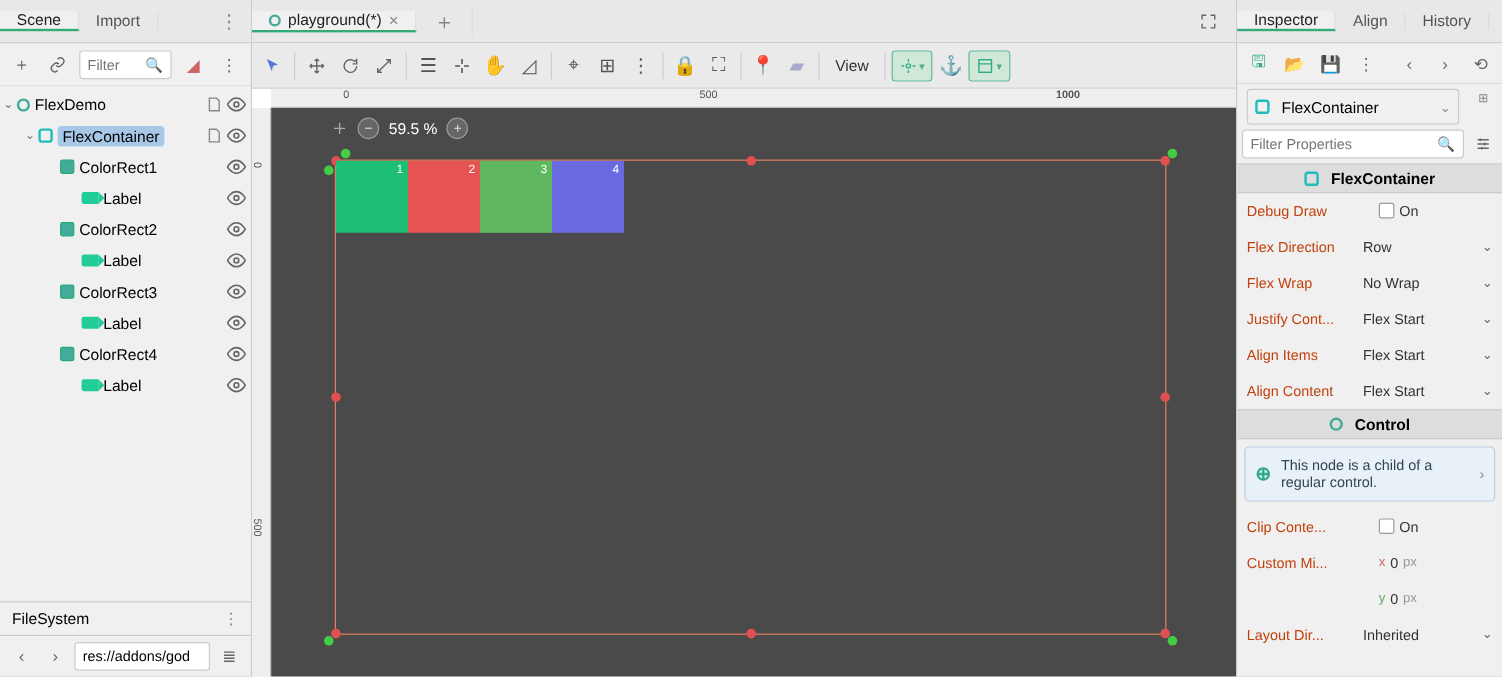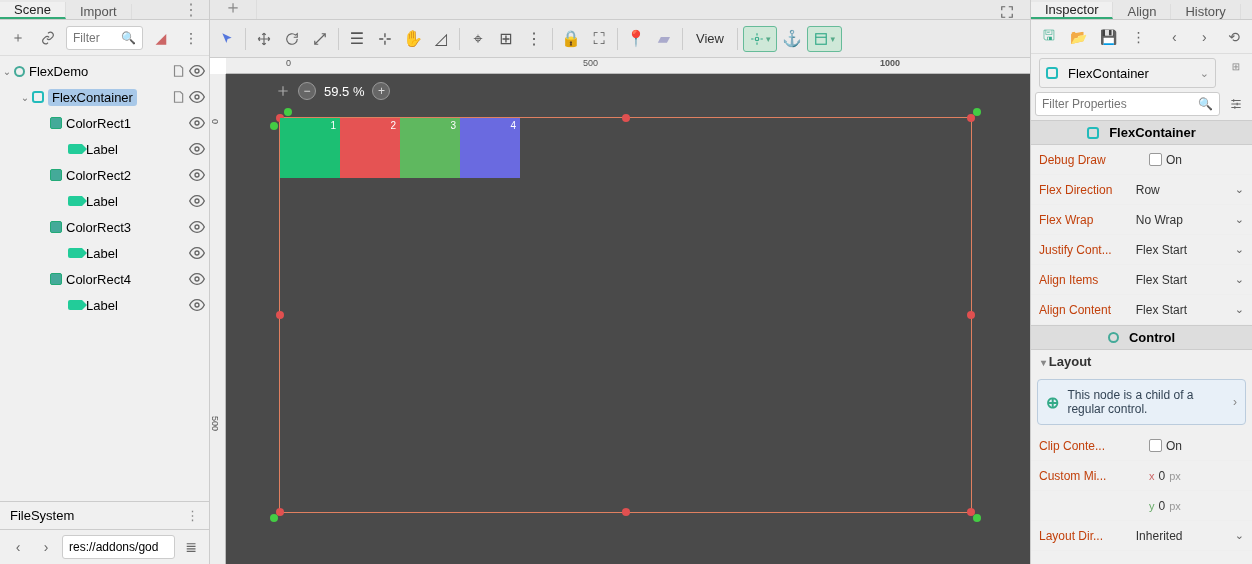--- a/index.html
+++ b/index.html
@@ -2,21 +2,21 @@
 <html><head>
 <meta charset="utf-8">
 <style>
 * { margin: 0; padding: 0; box-sizing: border-box; font-family: -apple-system, BlinkMacSystemFont, "Segoe UI", sans-serif; }
 body { width: 1252px; height: 564px; background: #e0e0e0; overflow: hidden; display: flex; }
 .panel { background: #f0f0f0; display: flex; flex-direction: column; }
 .left-panel { width: 210px; border-right: 1px solid #ccc; }
 .center-panel { flex: 1; display: flex; flex-direction: column; }
 .right-panel { width: 222px; border-left: 1px solid #ccc; }
 
-.tab-bar { display: flex; height: 20px; align-items: flex-end; background: #e8e8e8; border-bottom: 1px solid #ccc; }
+.tab-bar { display: flex; height: 36px; align-items: center; background: #e8e8e8; border-bottom: 1px solid #ccc; }
 .tab { padding: 0 14px; display: flex; align-items: center; gap: 6px; color: #555; font-size: 13px; cursor: pointer; border-right: 1px solid #ddd; }
 .tab.active { background: #f0f0f0; color: #222; border-bottom: 2px solid #3a7; }
 .tab .ring { width: 10px; height: 10px; border: 2px solid #4a9; border-radius: 50%; }
 .tab .close { font-size: 14px; color: #888; }
 .tab-kebab { margin-left: auto; padding: 0 10px; color: #888; display: flex; align-items: center; }
 .tab .add { font-size: 18px; color: #888; }
 
 .toolbar { display: flex; height: 38px; align-items: center; background: #eaeaea; border-bottom: 1px solid #ccc; padding: 0 4px; gap: 2px; }
 .toolbar .sep { width: 1px; height: 22px; background: #ccc; margin: 0 3px; }
 .toolbar .btn { width: 26px; height: 26px; display: flex; align-items: center; justify-content: center; color: #555; border-radius: 3px; cursor: pointer; }
@@ -265,20 +265,25 @@
   <div class="fs-path">
     <div class="ico-btn">‹</div>
     <div class="ico-btn">›</div>
     <div class="path">res://addons/god</div>
     <div class="ico-btn">≣</div>
   </div>
 </div>
 
 <div class="panel center-panel">
   <div class="tab-bar">
+    <div class="tab active">
+      <span class="ring"></span>
+      <span>playground(*)</span>
+      <span class="close">×</span>
+    </div>
     <div class="tab">
         <span class="add">＋</span>
       </div>
     <div class="tab-kebab" style="margin-right:6px;">
       <svg width="14" height="14" viewBox="0 0 24 24" fill="none" stroke="#666" stroke-width="2">
           <path d="M3 9V3h6M21 9V3h-6M3 15v6h6M21 15v6h-6"></path>
         </svg>
     </div>
   </div>
   <div class="toolbar">
@@ -471,23 +476,20 @@
           <div class="prop-val">
             <span>Flex Start</span>
           </div>
           <span class="prop-chev">⌄</span>
         </div>
       </div>
     <div class="section-hdr">
       <span class="tree-icon ring" style="width:11px;height:11px;"></span>
       <span>Control</span>
     </div>
-    <div class="subsect">
-      <span style="color:#888;font-size:10px;">▾ </span><span>Layout</span>
-    </div>
     <div class="info-box">
       <span class="plus">⊕</span>
       <span>This node is a child of a regular control.</span>
       <span class="ch">›</span>
     </div>
     <div id="props2">
         <div class="prop-row">
           <div class="prop-label">Clip Conte...</div>
           <div class="prop-val">
             <span class="checkbox"></span>

